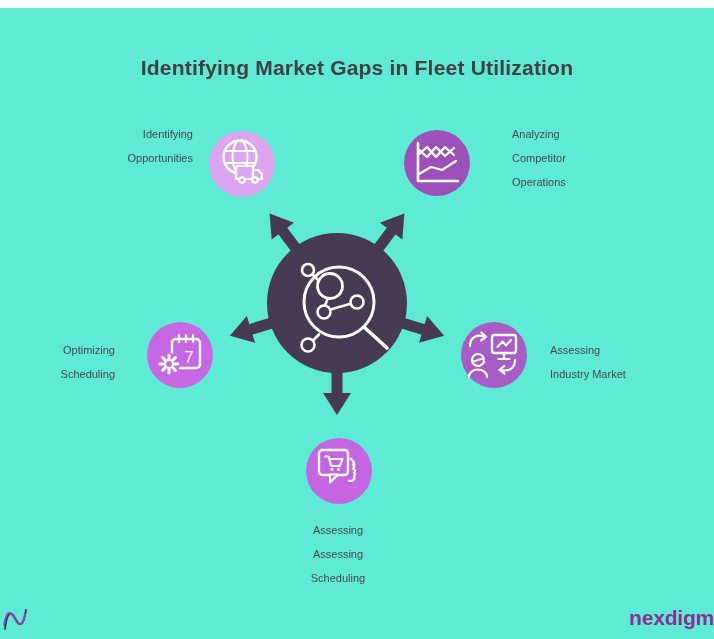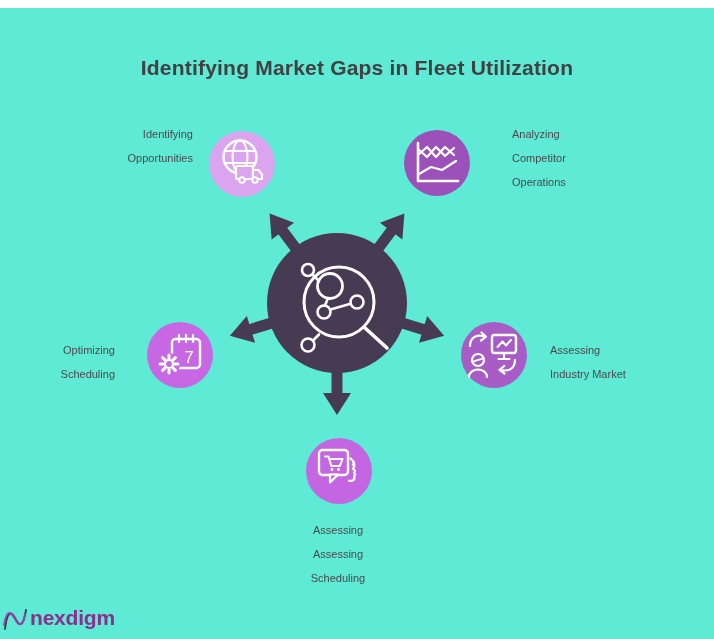--- a/index.html
+++ b/index.html
@@ -27,21 +27,21 @@
   }
   .node-label span { display:block; }
   .l-expansion   { left:40px;  top:114px; width:153px; text-align:right; }
   .l-competitor  { left:512px; top:114px; width:170px; text-align:left; }
   .l-scheduling  { left:0;  top:330px; width:115px; text-align:right; }
   .l-trends      { left:550px; top:330px; width:150px; text-align:left; }
   .l-preferences { left:248px; top:510px; width:180px; text-align:center; }
   .hub { position:absolute; left:220px; top:190px; width:240px; height:225px; }
   .footer-logo {
     position:absolute; left:0; top:593px; width:714px; height:34px;
-    display:flex; align-items:center; justify-content:flex-start; 
+    display:flex; align-items:center; justify-content:space-between; 
   }
   .brand-word {
     font-size:21px; font-weight:bold; color:#8b2f8f; letter-spacing:-0.2px;
   }
 </style>
 </head>
 <body>
 
 <div class="canvas">
 

